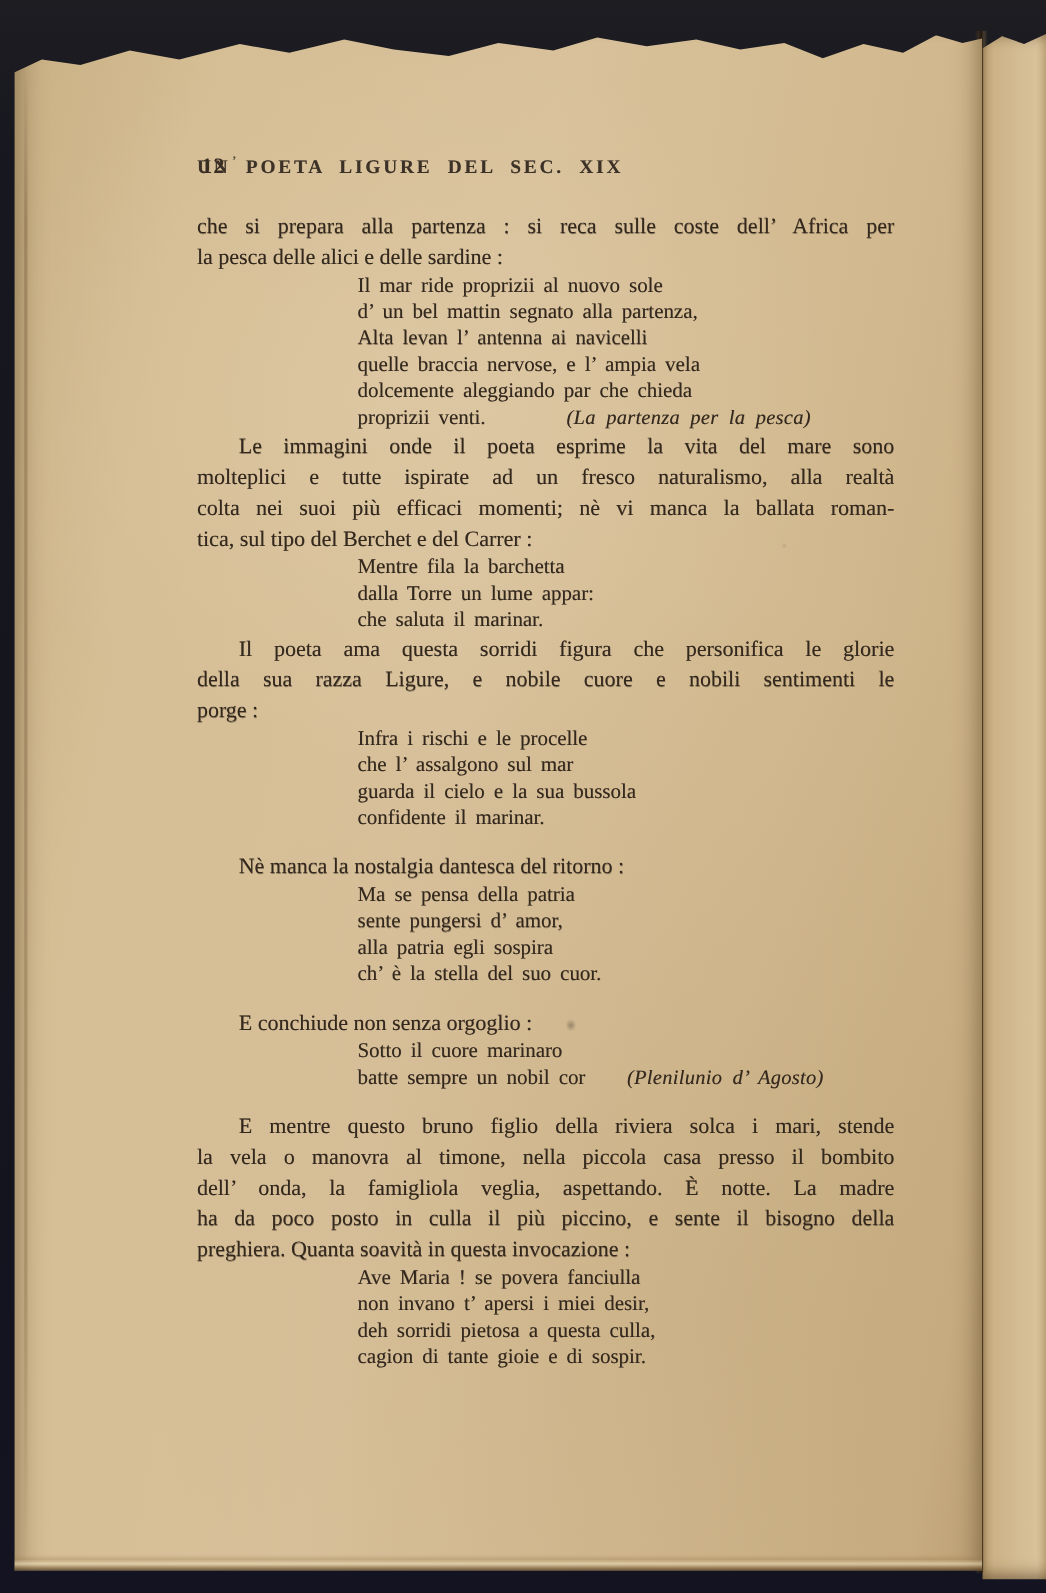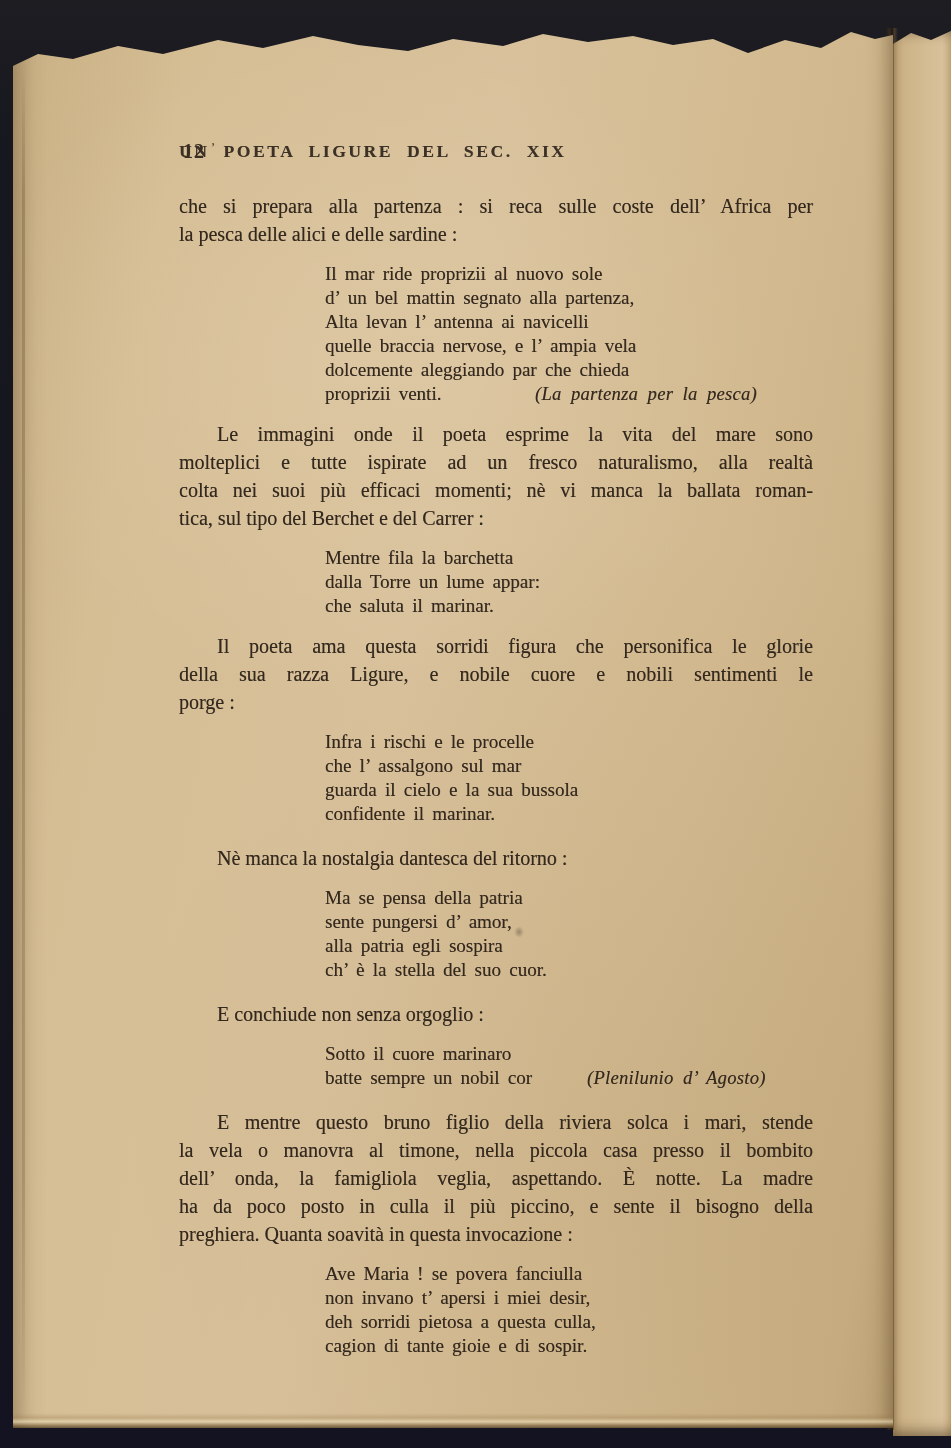--- a/index.html
+++ b/index.html
@@ -56,34 +56,34 @@
   .pagenum {
     position:absolute; left:4px; top:2px; font-size:20px; letter-spacing:1px; color:#382d22;
   }
   .stray-mark { font-size:12px; position:relative; top:-7px; left:6px; opacity:.75; }
   .runhead {
     text-align:left; font-size:17.5px; letter-spacing:2.6px; word-spacing:7px;
     color:#3c3127; padding-top:3px;
     text-shadow:0.3px 0.3px 0.5px rgba(55,42,28,.45);
   }
 
-  .paragraph, .verse { margin:14px 0; text-shadow:0.3px 0.3px 0.6px rgba(50,38,25,.45); }
+  .paragraph, .verse { margin:0 0; text-shadow:0.3px 0.3px 0.6px rgba(50,38,25,.45); }
   .paragraph { font-size:20px; line-height:28px; }
   .verse { font-size:19px; line-height:24px; padding-left:146px; word-spacing:3.5px; }
   .block-0 { margin-top:26px; }
   .mt18 { margin-top:18px; }
   .line { position:relative; }
   .line.fill { text-align:justify; text-align-last:justify; text-justify:inter-word; }
   .line.indent { text-indent:38px; }
   .citation {
     position:absolute; top:0; font-style:italic; font-size:18.5px;
     word-spacing:4.5px; letter-spacing:0.3px; white-space:nowrap;
   }
-  .block-1 .citation { left:210px; }
-  .block-9 .citation { left:262px;font-style:italic; }
+  .block-1 .citation { left:190px; }
+  .block-9 .citation { left:245px;font-style:italic; }
 </style>
 </head>
 <body>
 
 <div class="scene">
   <div class="next-page"></div>
   <div class="crease"></div>
   <div class="page">
     <div class="content">
       <div class="header">

